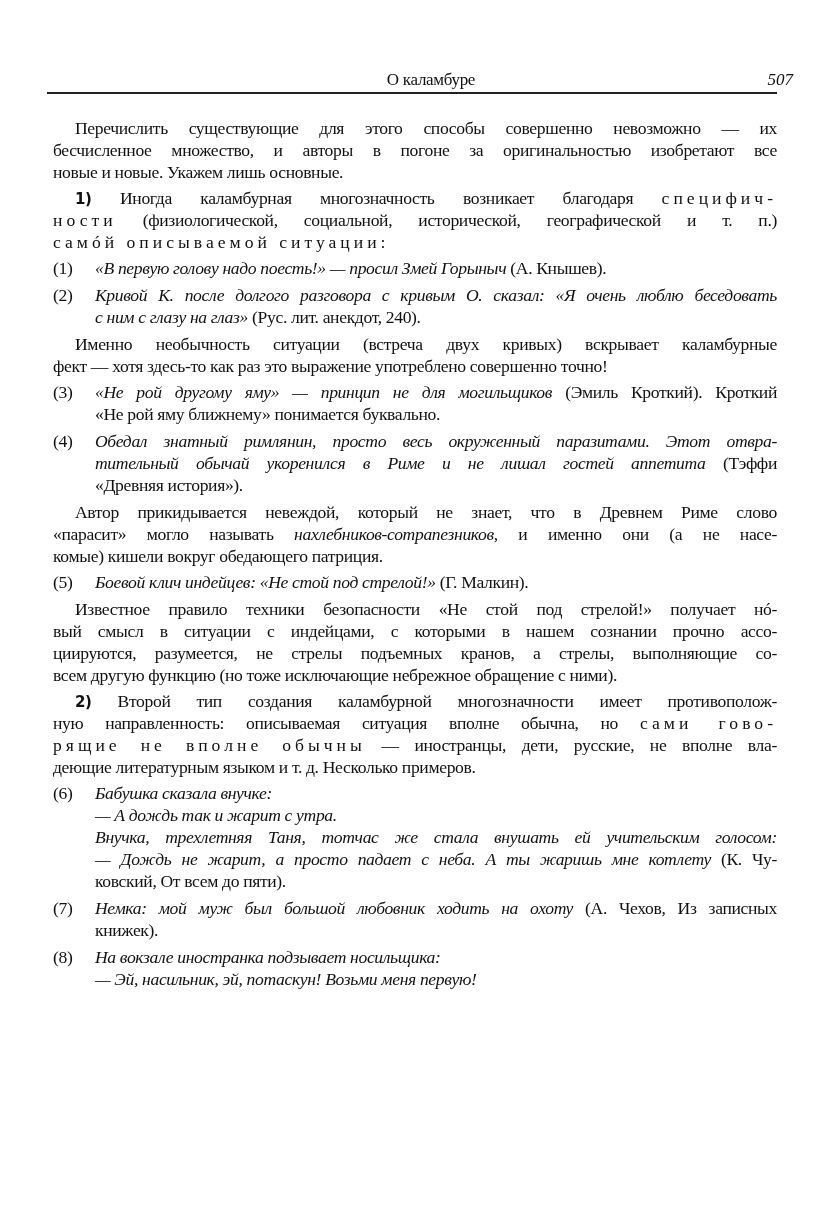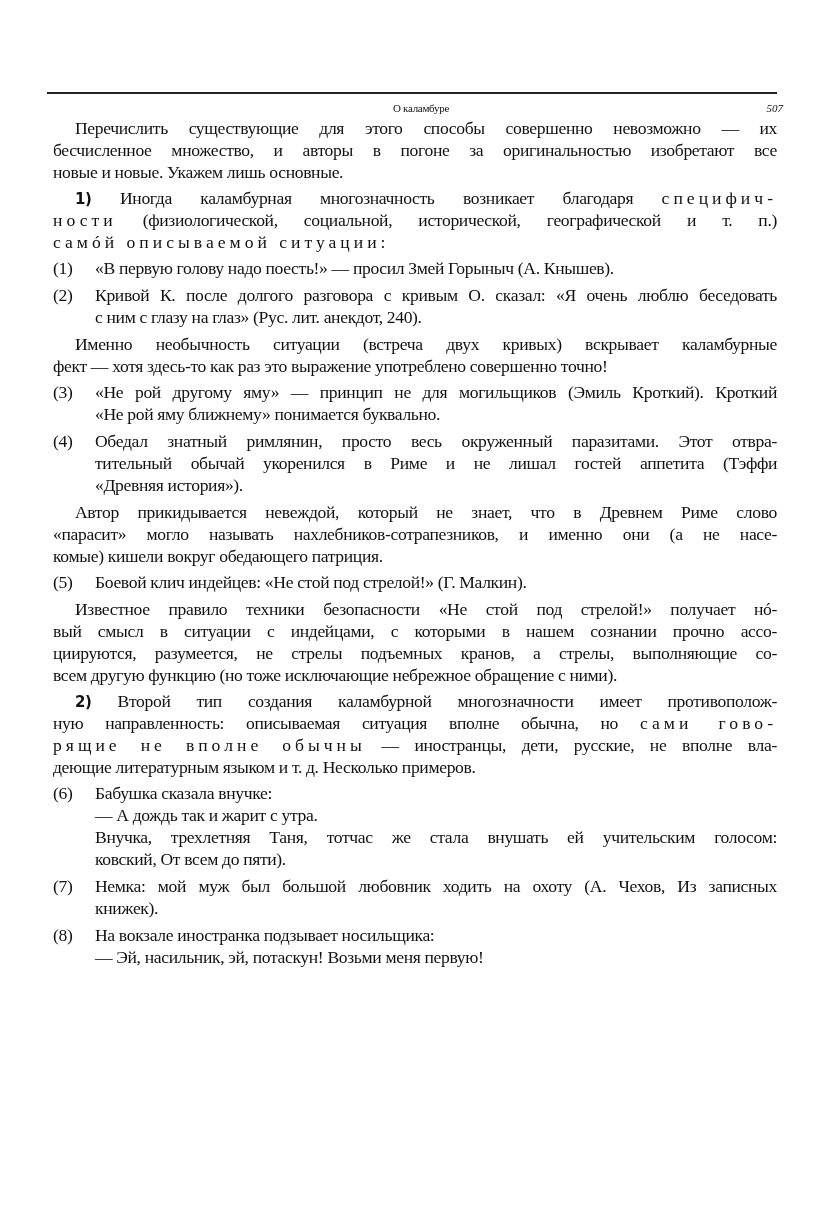--- a/index.html
+++ b/index.html
@@ -1,31 +1,31 @@
 <!DOCTYPE html>
 <html><head>
 <meta charset="utf-8">
 <style>
   html, body { margin: 0; padding: 0; background: #ffffff; }
   body { width: 834px; height: 1230px; position: relative; overflow: hidden;
          font-family: "Liberation Serif", "DejaVu Serif", serif; color: #111; }
   .page { position: absolute; left: 53px; top: 0; width: 724px; }
-  .running-head { position: absolute; top: 70px; left: 6px; width: 724px; height: 20px;
-                  font-size: 11px; margin-top: 32px; }
+  .running-head { position: absolute; top: 70px; left: 16px; width: 724px; height: 20px;
+                  font-size: 17px; }
   .running-head .title { position: absolute; left: 0; width: 724px; text-align: center; letter-spacing: -0.3px; }
   .running-head .pno { position: absolute; right: 0; font-style: italic; }
   .rule { position: absolute; top: 92px; left: -6px; width: 730px; height: 2px; background: #222; }
   .body { position: absolute; top: 117px; left: 0; width: 724px; font-size: 17.6px; line-height: 22px; letter-spacing: -0.35px; }
   .ln { display: block; text-align: justify; text-align-last: justify; white-space: nowrap; height: 22px; }
   .ln.last { text-align-last: left; }
   .para { margin-bottom: 4px; }
   .indent { padding-left: 22px; }
   .ex { position: relative; padding-left: 42px; margin-bottom: 5px; }
   .exnum { position: absolute; left: 0; top: 0; font-style: normal; }
-  .it { }
+  .it { font-style: italic; }
   .sp { letter-spacing: 4px; }
   .num { font-family: "DejaVu Sans", sans-serif; font-weight: bold; font-size: 15px; }
 </style>
 </head>
 <body>
 
 <div class="page">
   <div class="running-head">
     <span class="title">О каламбуре</span>
     <span class="pno">507</span>
@@ -95,20 +95,21 @@
       <span class="ln"><span>ную направленность: описываемая ситуация вполне обычна, но </span><span class="sp">сами гово-</span></span>
       <span class="ln"><span class="sp">рящие не вполне обычны</span><span> — иностранцы, дети, русские, не вполне вла-</span></span>
       <span class="ln last">деющие литературным языком и т. д. Несколько примеров.</span>
     </div>
 
     <div class="ex">
       <span class="exnum">(6)</span>
       <span class="ln last it">Бабушка сказала внучке:</span>
       <span class="ln last it">— А дождь так и жарит с утра.</span>
       <span class="ln it">Внучка, трехлетняя Таня, тотчас же стала внушать ей учительским голосом:</span>
+      <span class="ln"><span class="it">— Дождь не жарит, а просто падает с неба. А ты жаришь мне котлету</span><span> (К. Чу-</span></span>
       <span class="ln last">ковский, От всем до пяти).</span>
     </div>
     <div class="ex">
       <span class="exnum">(7)</span>
       <span class="ln"><span class="it">Немка: мой муж был большой любовник ходить на охоту</span><span> (А. Чехов, Из записных</span></span>
       <span class="ln last">книжек).</span>
     </div>
     <div class="ex">
       <span class="exnum">(8)</span>
       <span class="ln last it">На вокзале иностранка подзывает носильщика:</span>

